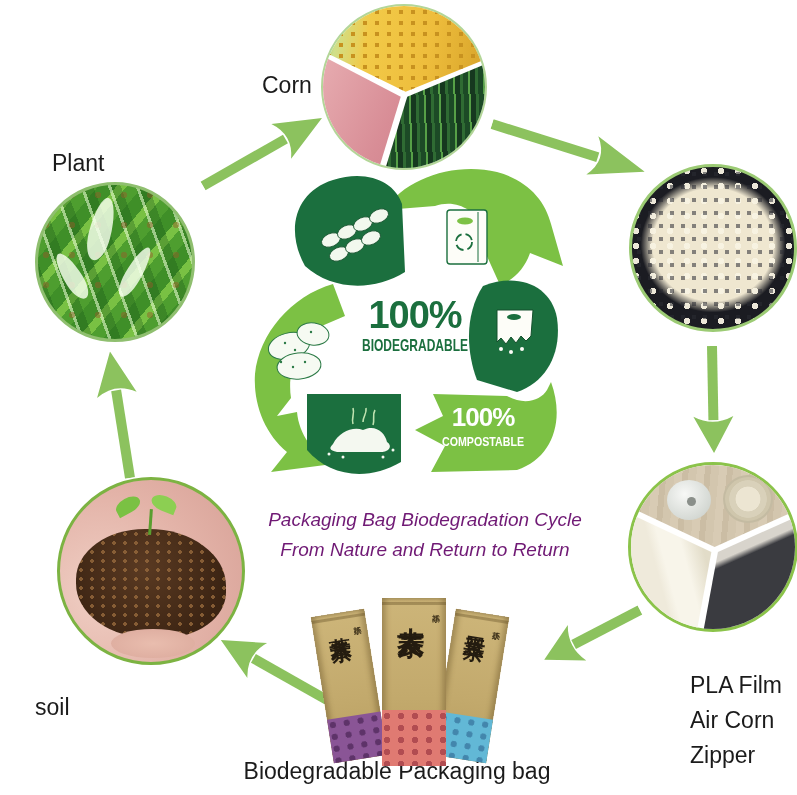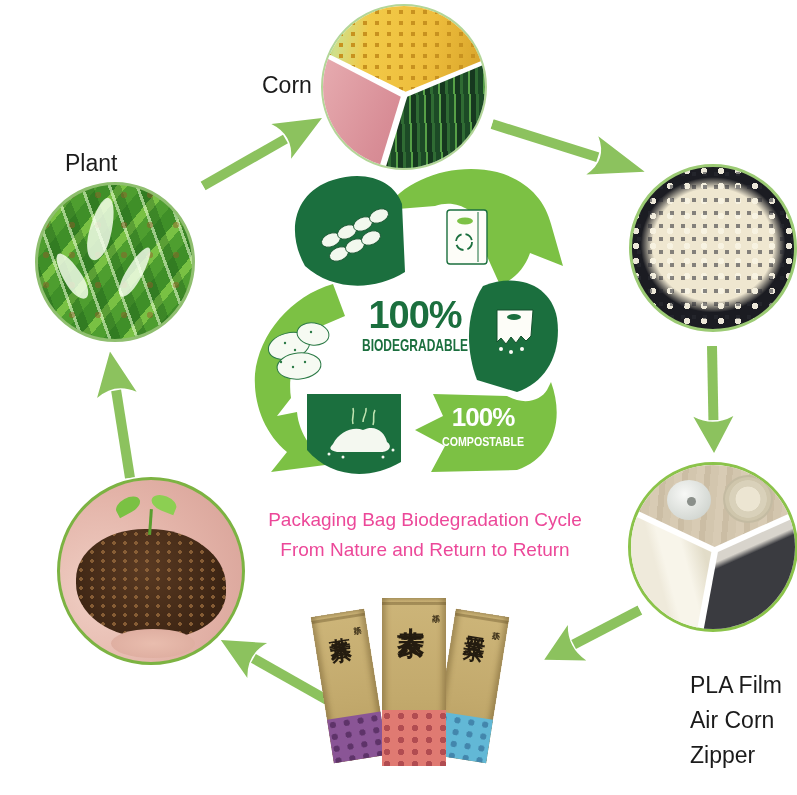--- a/index.html
+++ b/index.html
@@ -3,21 +3,21 @@
 <meta charset="utf-8">
 <style>
   html,body{margin:0;padding:0;background:#ffffff;}
   .canvas{
     position:relative;width:797px;height:795px;background:#ffffff;overflow:hidden;
     font-family:"Liberation Sans",sans-serif;color:#1c1c1c;
   }
   .label{position:absolute;font-size:23px;color:#1b1b1b;white-space:nowrap;}
   .label-lines div{line-height:35px;}
   .caption{position:absolute;left:225px;top:505px;width:400px;text-align:center;
-    color:#ec4899;font-size:19px;line-height:30px;}
+    color:#701a75;font-size:19px;line-height:30px;font-style:italic;}
   
   .circle{position:absolute;border-radius:50%;overflow:hidden;box-sizing:border-box;}
   .seg{position:absolute;inset:0;}
   
   .corn-circle{left:321px;top:4px;width:166px;height:166px;border:2px solid #b3d698;background:#fff;}
   .seg-corn{clip-path:polygon(0% 0%,100% 0%,100% 33%,51% 53%,0% 28%);
     background-image:radial-gradient(circle 2.5px at 6px 6px,#c8921f 97%,transparent),
       linear-gradient(100deg,#86ad46 0%,#cfe08a 10%,#f2ca48 26%,#eebd3c 60%,#dca92e 85%,#c9a43c 100%);
     background-size:12px 11px,100% 100%;}
   .seg-potato{clip-path:polygon(0% 31%,48% 56%,34% 102%,0% 102%);
@@ -98,28 +98,30 @@
   .bb-blue{height:44px;background-color:#62b8d6;
     background-image:radial-gradient(circle 3px at 5px 6px,rgba(20,60,110,.40) 97%,transparent);}
   .bag-seal{position:absolute;left:0;top:4px;width:100%;height:3px;background:rgba(90,70,30,.35);}
 </style>
 </head>
 <body>
 
 <div class="canvas">
 
   <div class="label" style="left:262px;top:72px;">Corn</div>
-  <div class="label" style="left:65px;top:150px;">Plant</div>
+  <div class="label" style="left:52px;top:150px;">Plant</div>
   <div class="label label-lines" style="left:690px;top:668px;">
     <div>PLA Film</div>
     <div>Air Corn</div>
     <div>Zipper</div>
   </div>
   <div class="label label-lines" style="left:35px;top:690px;line-height:40px;">
-  </div>
+    <div>soil</div>
+  </div>
+  <div class="label" style="left:197px;top:758px;width:400px;text-align:center;">Biodegradable Packaging bag</div>
 
   <div class="caption">
     <div>Packaging Bag Biodegradation Cycle</div>
     <div>From Nature and Return to Return</div>
   </div>
 
   <div class="circle corn-circle">
     <div class="seg seg-corn"></div>
     <div class="seg seg-potato"></div>
     <div class="seg seg-cane"></div>

